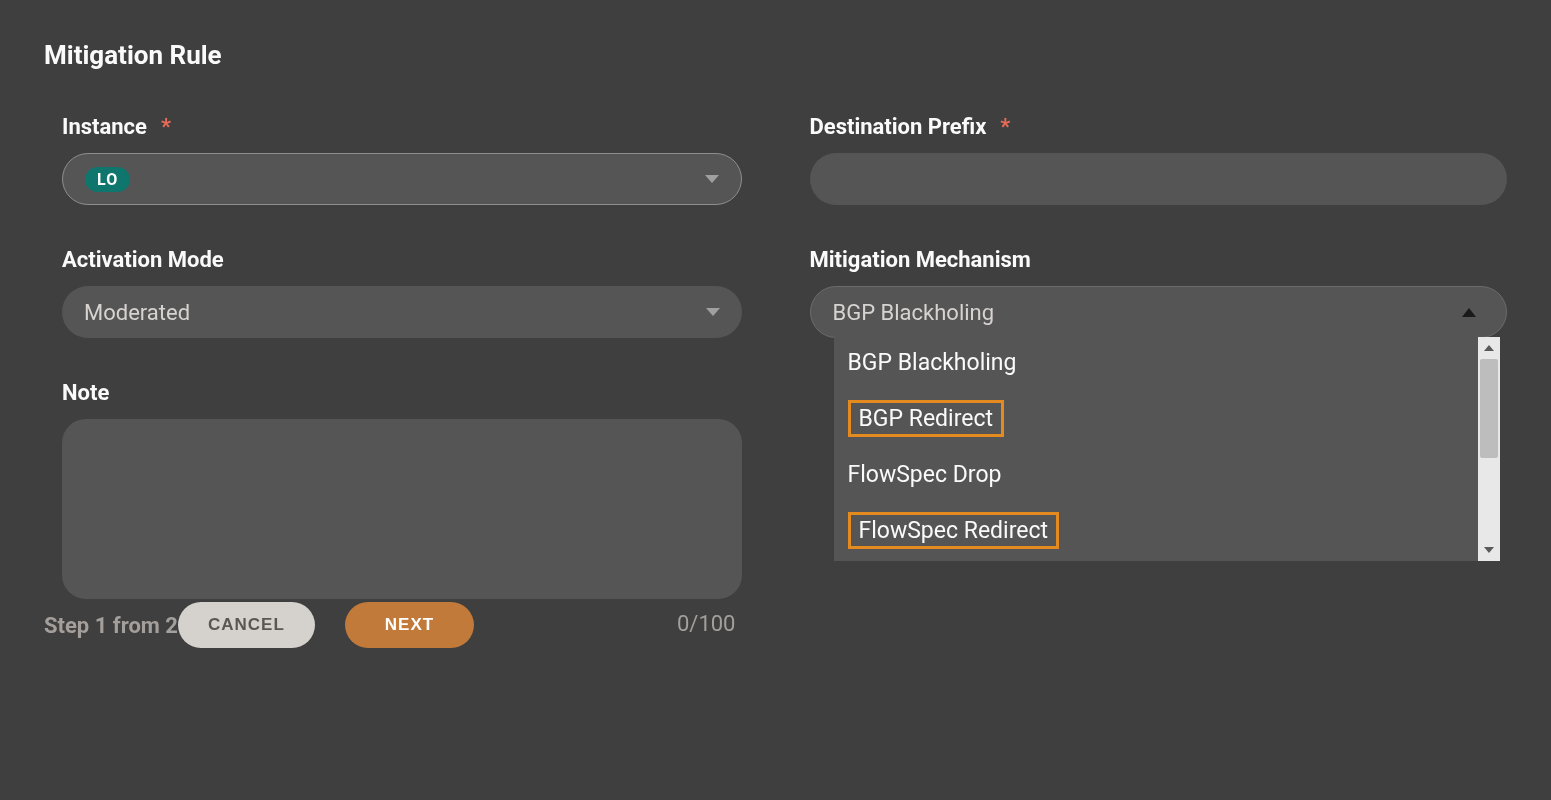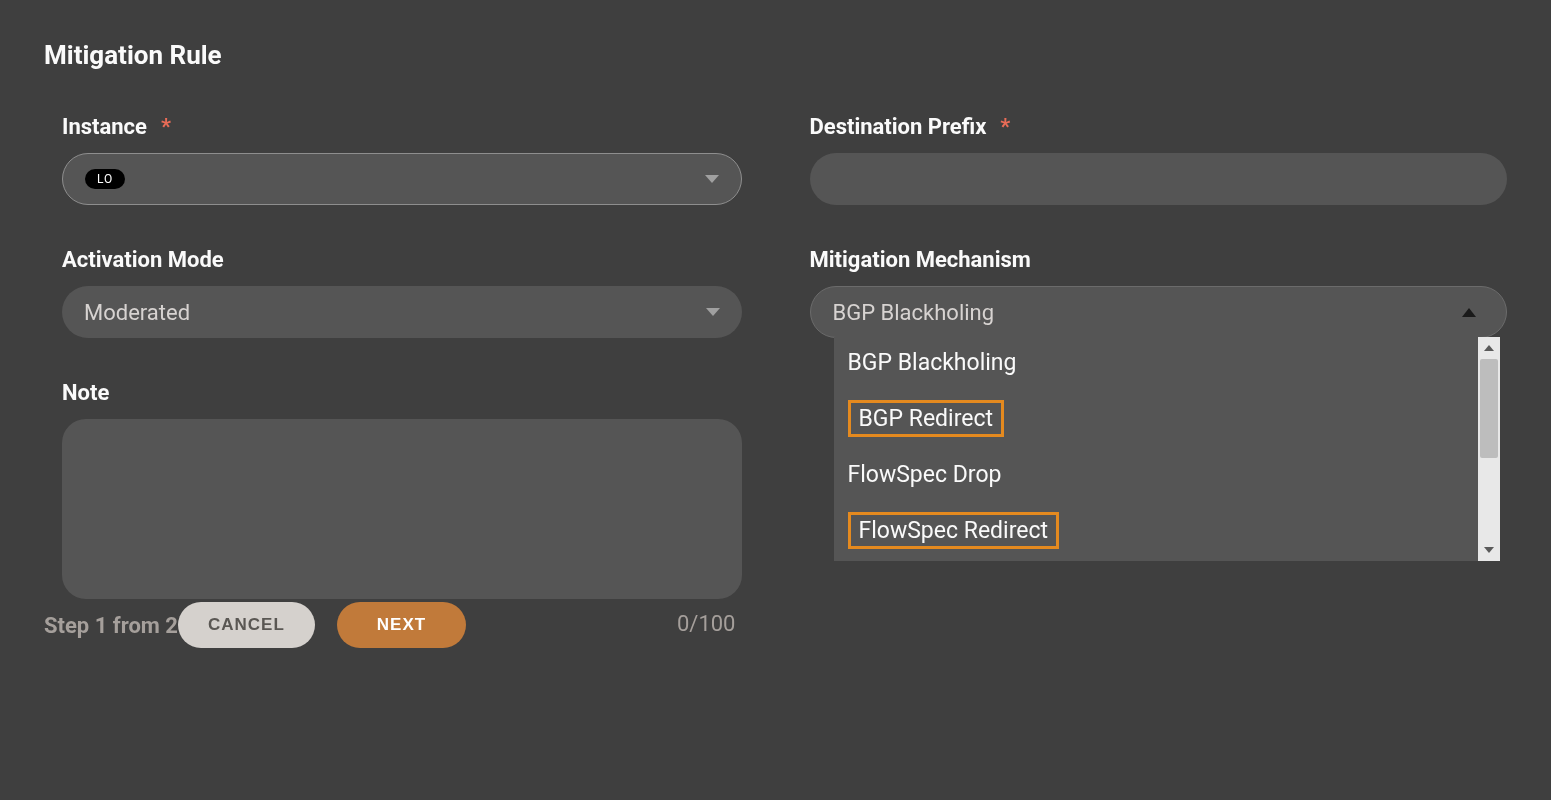--- a/index.html
+++ b/index.html
@@ -48,24 +48,24 @@
       display: flex;
       align-items: center;
       padding: 0 22px;
       position: relative;
       color: #d7d3d1;
       font-size: 22px;
     }
     .control.select { cursor: pointer; }
     .control .text { flex: 1; }
     .chip {
-      background: #000000;
+      background: #0f766e;
       color: #fff;
-      font-weight: 400;
-      font-size: 12px;
+      font-weight: 700;
+      font-size: 16px;
       padding: 3px 12px;
       border-radius: 13px;
       letter-spacing: 1px;
     }
     .caret-down {
       width: 0; height: 0;
       border-left: 7px solid transparent;
       border-right: 7px solid transparent;
       border-top: 8px solid #a0a0a0;
     }
@@ -151,21 +151,21 @@
       bottom: 50px;
       display: flex;
       align-items: center;
       justify-content: flex-start;
     }
     .step-text {
       font-size: 22px;
       font-weight: 700;
       color: #a59f9b;
     }
-    .buttons { display:flex; gap:22px; }
+    .buttons { display:flex; gap:30px; }
     .btn {
       height: 46px;
       padding: 0 30px;
       border-radius: 23px;
       font-size: 17px;
       font-weight: 700;
       letter-spacing: 1px;
       border: none;
       cursor: pointer;
     }

